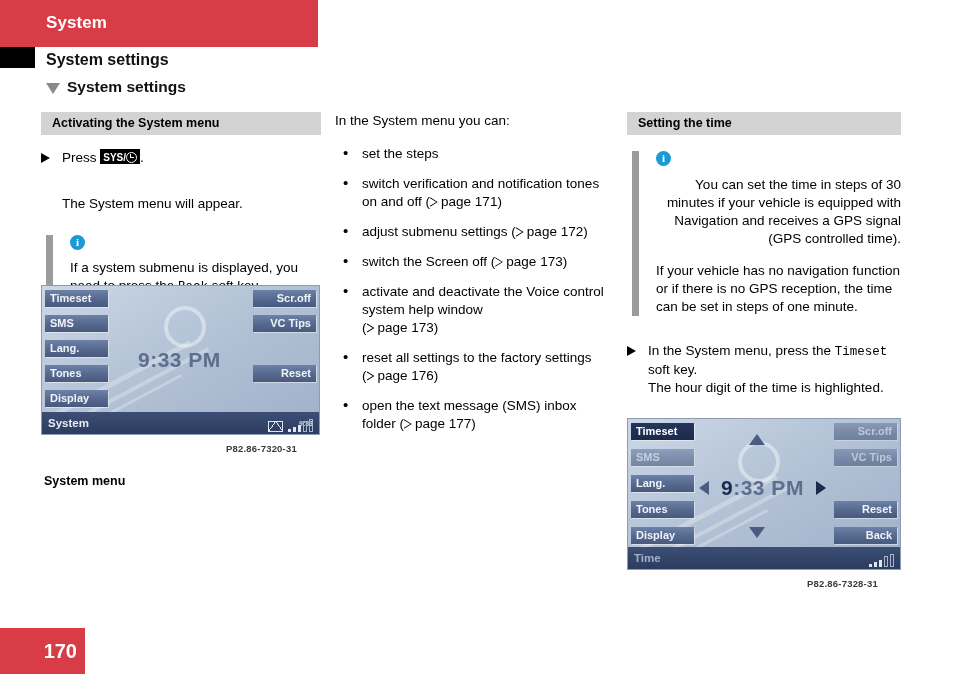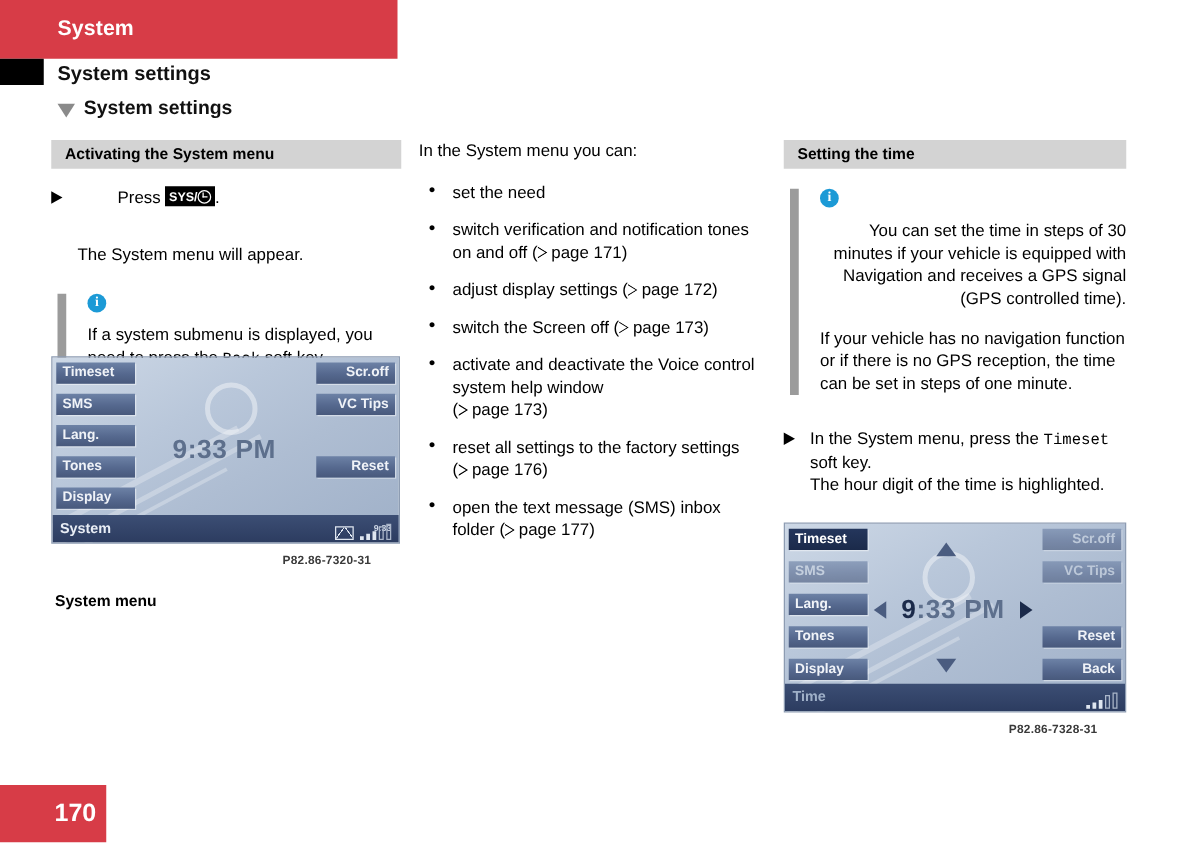--- a/index.html
+++ b/index.html
@@ -258,21 +258,21 @@
   <div class="hdr-black-tab"></div>
   <div class="hdr-sub">System settings</div>
   <div class="hdr-sub2">
     <span class="tri-down"></span>
     <span>System settings</span>
   </div>
 
   <div class="col col-left">
     <div class="secbar">Activating the System menu</div>
 
-    <div class="step" style="margin-top:14px;gap:32px;">
+    <div class="step" style="margin-top:14px;">
       <span class="tri"></span>
       <span>
         <span>Press</span>
         <span class="sysbadge"><span>SYS/</span><span class="clk"></span></span><span>.</span>
       </span>
     </div>
 
     <div class="para" style="margin-top:28px; margin-left:21px;">The System menu will appear.</div>
 
     <div class="note" style="margin-top:22px; margin-left:5px;">
@@ -317,28 +317,28 @@
       </div>
     </div>
     <div class="imgcode" style="left:185px; top:158px;">P82.86-7320-31</div>
   </div>
   <div class="caption" style="left:44px; top:474px;">System menu</div>
 
   <div class="col col-mid">
     <div class="para">In the System menu you can:</div>
     <ul class="blist" style="margin-top:15px;">
       <li>
-        <span>set the need</span>
+        <span>set the steps</span>
       </li>
       <li>
         <span>switch verification and notification tones on and off</span>
         <span class="pgref">(<span class="otri"></span><span>page 171</span>)</span>
       </li>
       <li>
-        <span>adjust display settings</span>
+        <span>adjust submenu settings</span>
         <span class="pgref">(<span class="otri"></span><span>page 172</span>)</span>
       </li>
       <li>
         <span>switch the Screen off</span>
         <span class="pgref">(<span class="otri"></span><span>page 173</span>)</span>
       </li>
       <li>
         <span>activate and deactivate the Voice control system help window</span><br>
         <span class="pgref">(<span class="otri"></span><span>page 173</span>)</span>
       </li>

